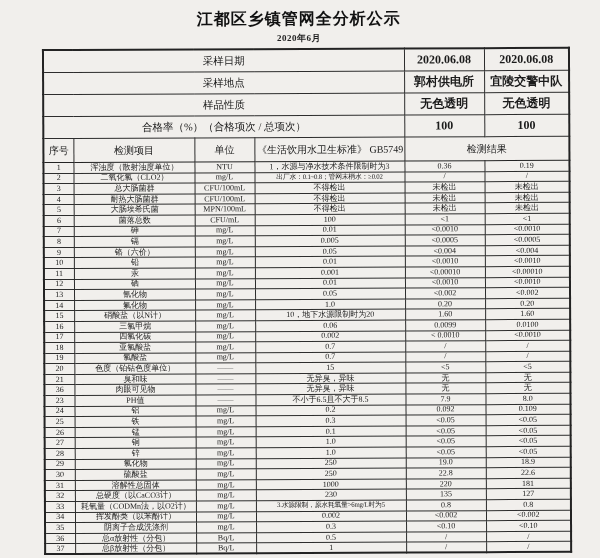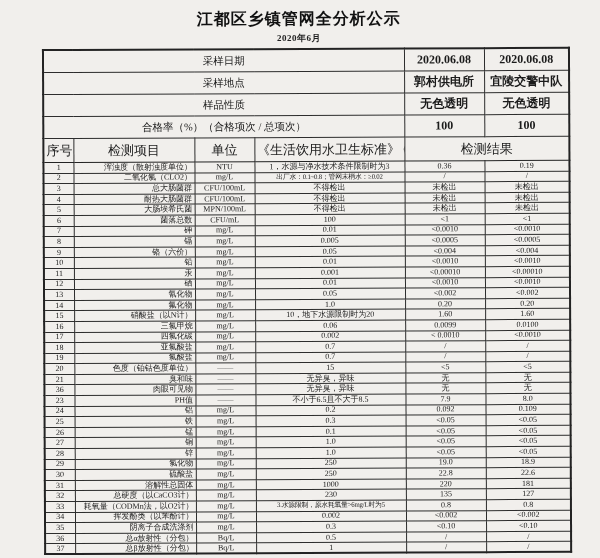--- a/index.html
+++ b/index.html
@@ -25,25 +25,25 @@
     margin-left:43px;width:526px;
     border:2px solid #232323;
   }
   td{
     border:1px solid #2d2d2d;
     text-align:center;vertical-align:middle;
     padding:0 2px;overflow:hidden;white-space:nowrap;
   }
   tr.info-row td{height:21px;font-size:10.5px;}
   tr.info-row td.val{font-weight:bold;font-size:12px;}
-  tr.col-head td{height:23px;font-size:13px;border-bottom:1.5px solid #232323;}
+  tr.col-head td{height:23px;font-size:10px;border-bottom:1.5px solid #232323;}
   tr.col-head{border-top:1.5px solid #232323;}
   tbody.results tr{height:10.6px;}
   tbody.results td{font-size:8px;line-height:1;padding:0 2px;}
-  tbody.results td.item{text-align:right;padding-left:3px;}
+  tbody.results td.item{text-align:center;padding-left:3px;}
   tbody.results td.standard.tight{font-size:6.8px;letter-spacing:-0.2px;}
 </style>
 </head>
 <body>
 
 <div class="sheet">
   <div class="title">江都区乡镇管网全分析公示</div>
   <div class="subtitle">2020年6月</div>
 
   <table class="main">

